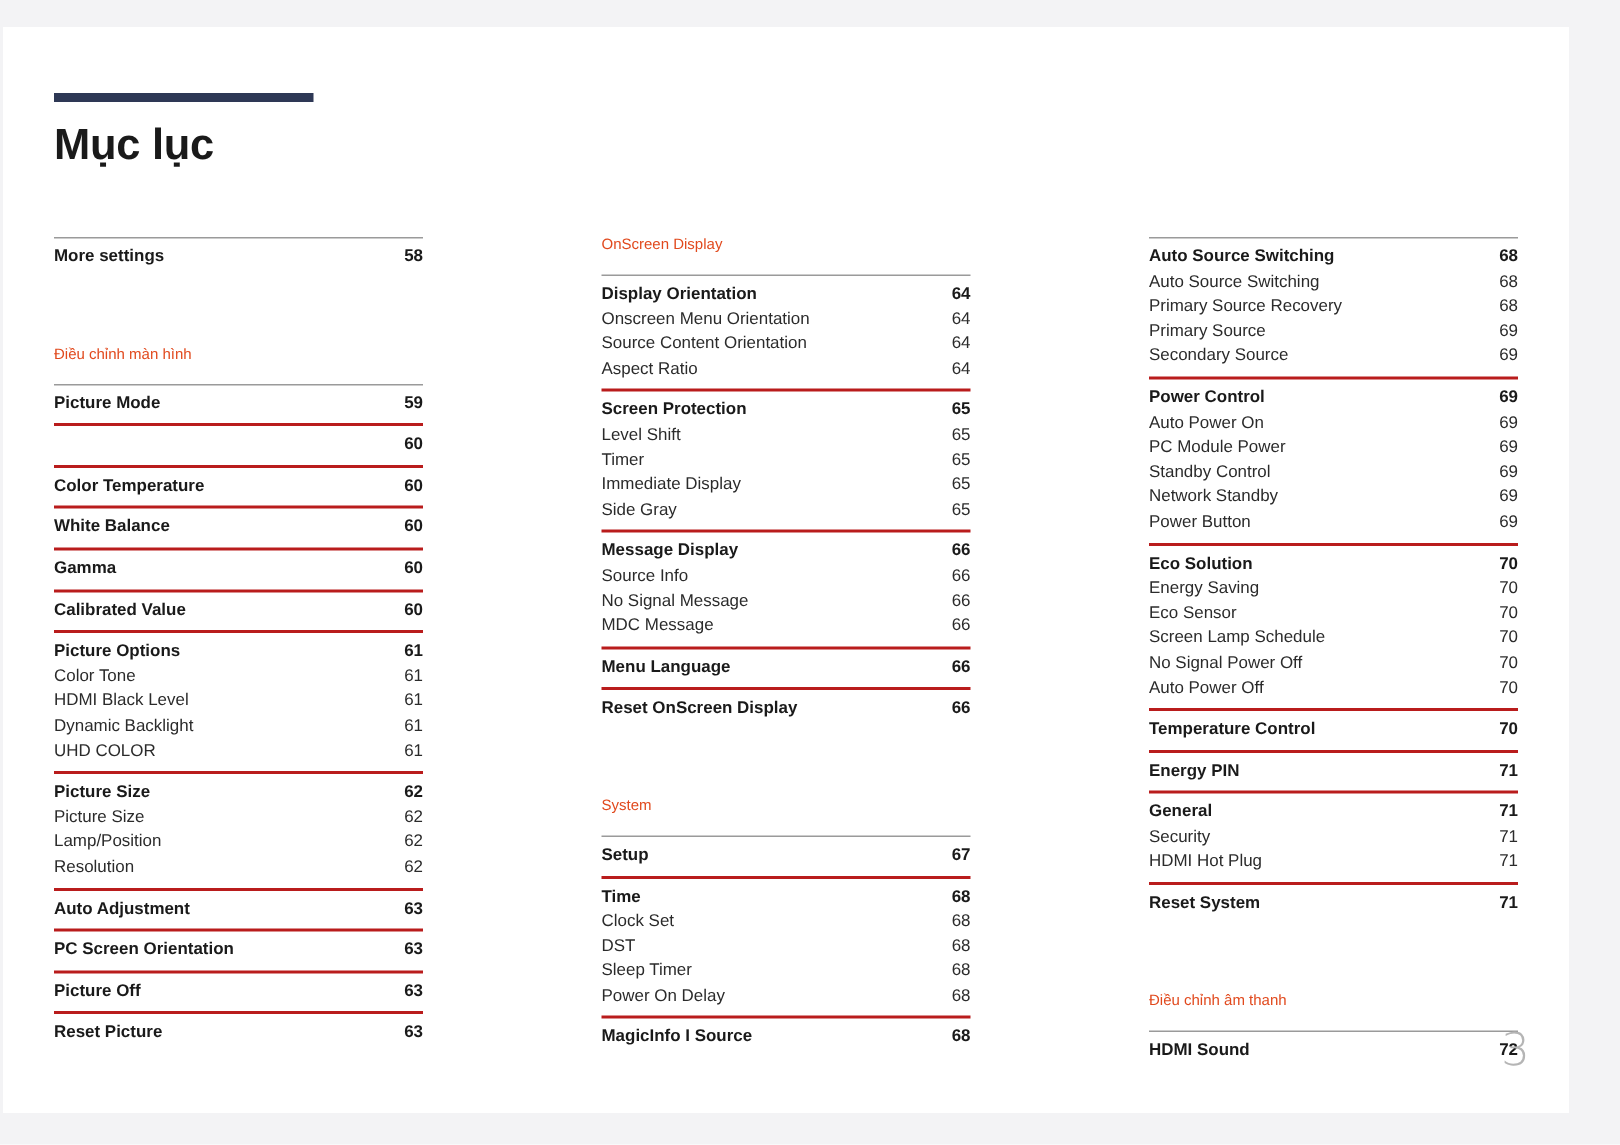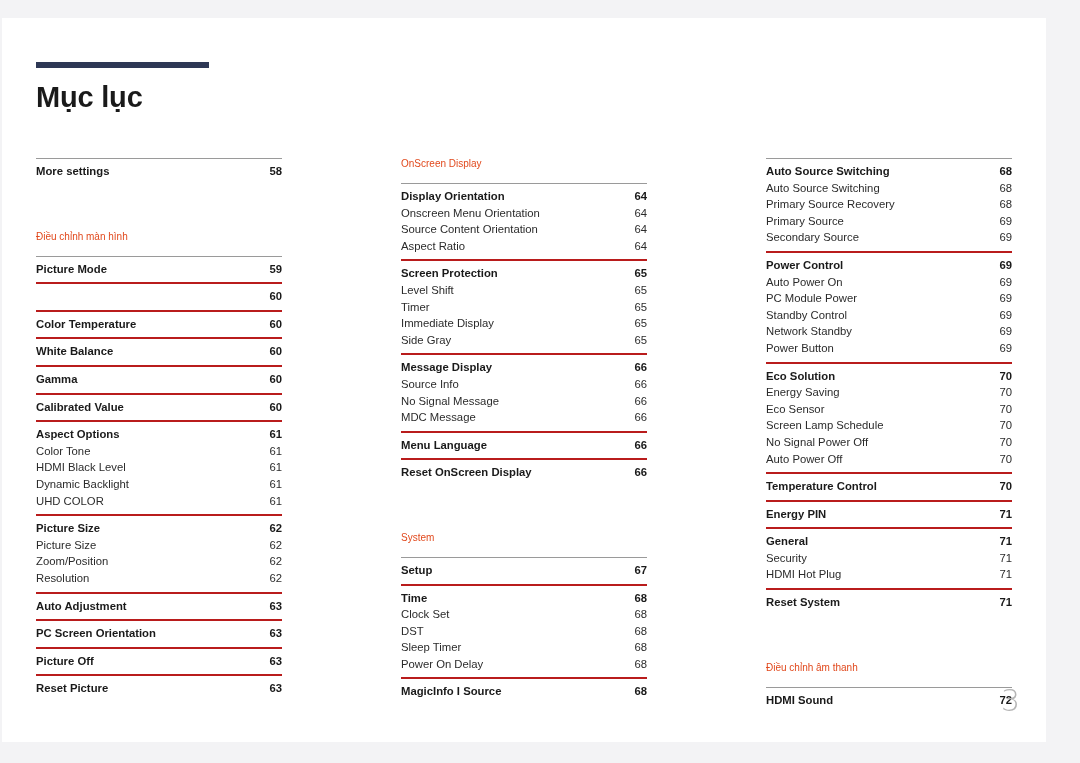--- a/index.html
+++ b/index.html
@@ -181,21 +181,21 @@
             </div>
           </div>
           <div class="group">
             <div class="row main">
               <span class="label">Calibrated Value</span>
               <span class="pg">60</span>
             </div>
           </div>
           <div class="group">
             <div class="row main">
-              <span class="label">Aspect Options</span>
+              <span class="label">Picture Options</span>
               <span class="pg">61</span>
             </div>
             <div class="row sub">
               <span class="label">Color Tone</span>
               <span class="pg">61</span>
             </div>
             <div class="row sub">
               <span class="label">HDMI Black Level</span>
               <span class="pg">61</span>
             </div>
@@ -211,21 +211,21 @@
           <div class="group">
             <div class="row main">
               <span class="label">Picture Size</span>
               <span class="pg">62</span>
             </div>
             <div class="row sub">
               <span class="label">Picture Size</span>
               <span class="pg">62</span>
             </div>
             <div class="row sub">
-              <span class="label">Zoom/Position</span>
+              <span class="label">Lamp/Position</span>
               <span class="pg">62</span>
             </div>
             <div class="row sub">
               <span class="label">Resolution</span>
               <span class="pg">62</span>
             </div>
           </div>
           <div class="group">
             <div class="row main">
               <span class="label">Auto Adjustment</span>

